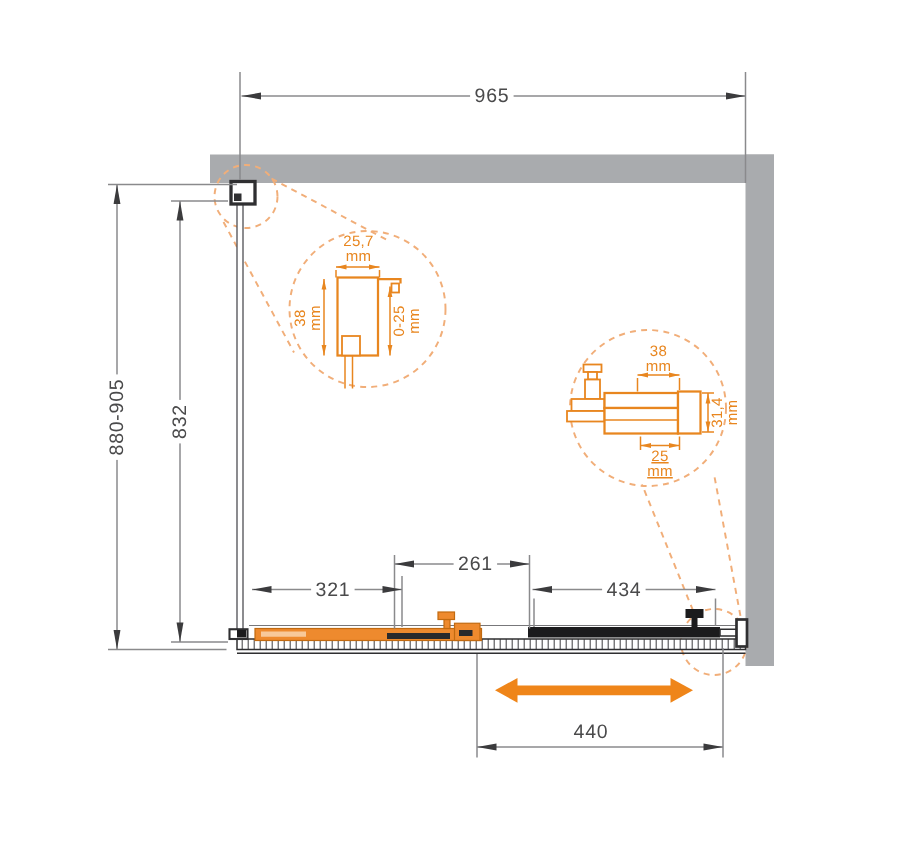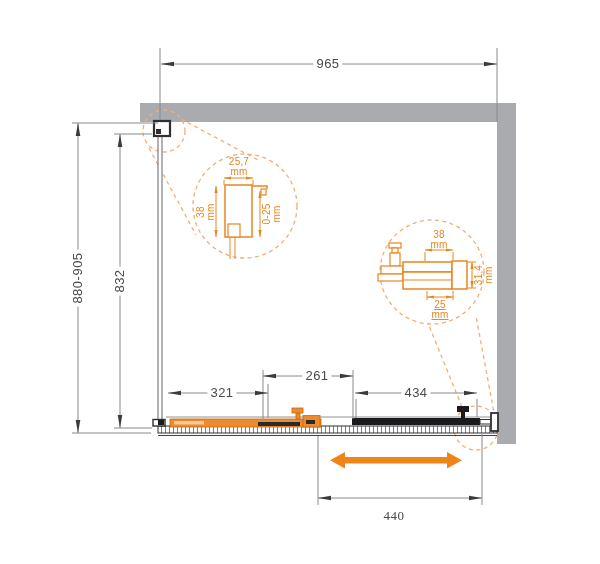--- a/index.html
+++ b/index.html
@@ -198,21 +198,21 @@
         <path d="M453,297 L446,295.4 L446,298.6 Z"></path>
   </g>
 </svg>
 
 <div class="label" style="left:328px;top:64px;text-align:center;">965</div>
 <div class="label rot" style="left:78px;top:278px;">880-905</div>
 <div class="label rot" style="left:120px;top:281px;">832</div>
 <div class="label" style="left:222px;top:393px;">321</div>
 <div class="label" style="left:305px;top:376px;margin-left:12px;">261</div>
 <div class="label" style="left:416px;top:393px;">434</div>
-<div class="label" style="left:394px;top:516px;font-family:Liberation Serif, serif;">440</div>
+<div class="label" style="left:394px;top:488px;">440</div>
 
 <div class="dlabel" style="left:239px;top:167px;">
   <span>25,7</span>
   <span>mm</span>
 </div>
 <div class="dlabel rot" style="left:206px;top:212px;">
   <span>38</span>
   <span>mm</span>
 </div>
 <div class="dlabel rot" style="left:272px;top:214px;">

